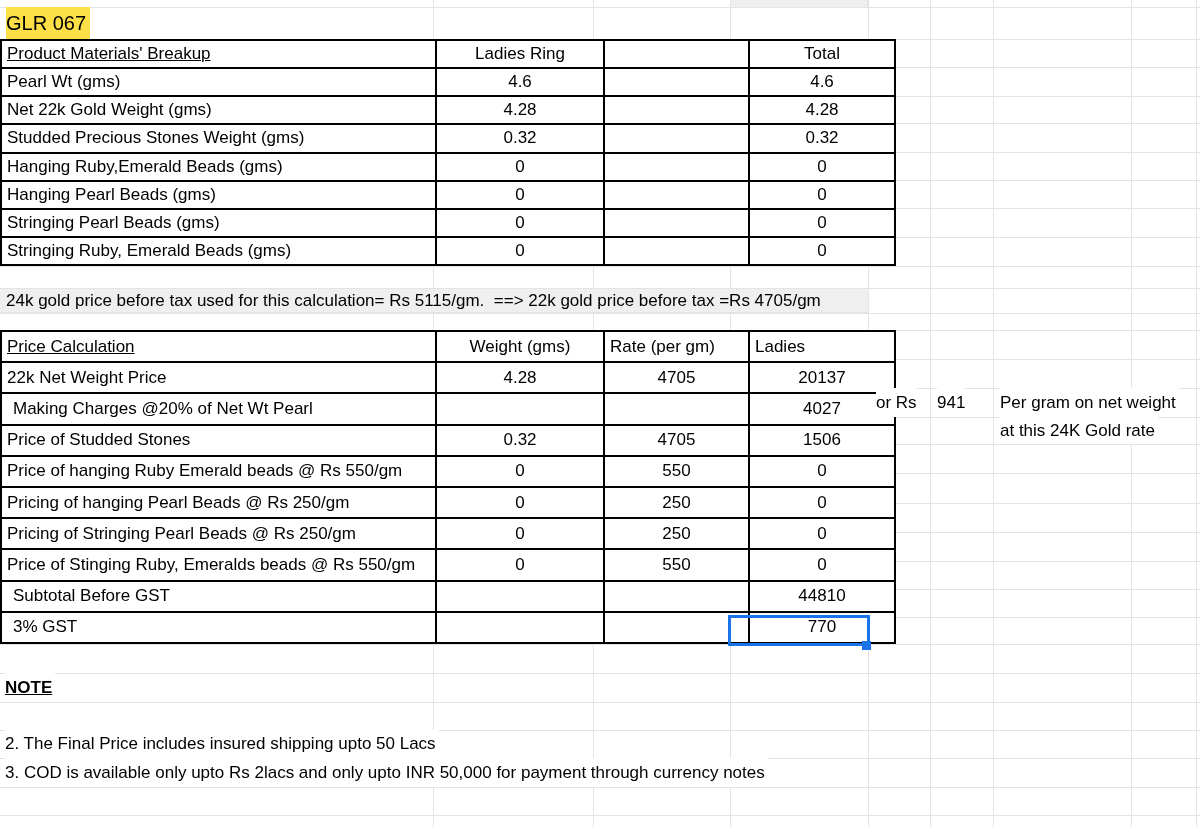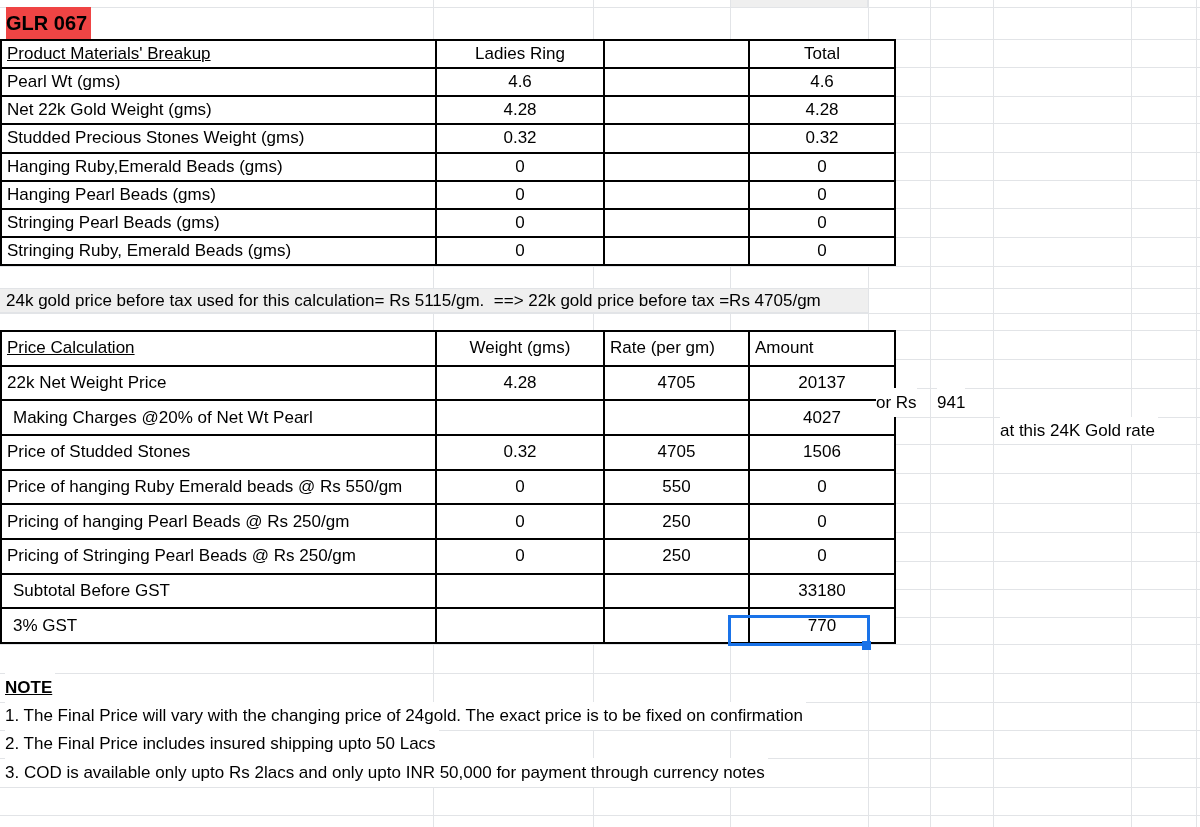--- a/index.html
+++ b/index.html
@@ -8,21 +8,21 @@
     font-family:"Liberation Sans",sans-serif;color:#000;
   }
   
   .gl-v{position:absolute;top:0;height:827px;width:1px;background:#e2e4e7;z-index:1;}
   .gl-h{position:absolute;left:0;width:1200px;height:1px;background:#e2e4e7;z-index:1;}
   
   .fill{position:absolute;background:#efefef;z-index:2;box-sizing:border-box;}
   .sliver{left:730px;top:0;width:138px;height:7px;border-left:1px solid #e2e4e7;border-right:1px solid #e2e4e7;}
   
   .title{position:absolute;left:6px;top:7px;height:32px;line-height:32px;
-         font-size:20px;font-weight:bold;z-index:3;background:#ef4444;padding-right:4px;white-space:pre;}
+         font-size:20px;font-weight:normal;z-index:3;background:#fde047;padding-right:4px;white-space:pre;}
   
   .band{position:absolute;left:0;top:288px;width:868px;height:25px;background:#efefef;
         border-top:1px solid #e2e4e7;border-bottom:1px solid #e2e4e7;z-index:3;
         font-size:17px;line-height:24px;padding-left:6px;box-sizing:border-box;overflow:hidden;}
   .band span{white-space:pre;}
   
   table.grid{position:absolute;left:0;width:868px;border-collapse:collapse;table-layout:fixed;z-index:4;background:#fff;}
   table.grid td{border:2px solid #000;font-size:17px;padding:0 5px;overflow:hidden;white-space:pre;vertical-align:middle;}
   #t1{top:39px;height:227px;}
   #t2{top:330px;height:314px;}
@@ -149,21 +149,21 @@
     </table>
 
   <div class="band"><span>24k gold price before tax used for this calculation= </span><span class="b">Rs 5115/gm</span><span>.  ==&gt; 22k gold price before tax =</span><span class="b">Rs 4705/gm</span></div>
 
   <table class="grid" id="t2">
     <tbody>
         <tr>
       <td class="c0 b u">Price Calculation</td>
       <td class="c1 ctr b">Weight (gms)</td>
       <td class="c2 b">Rate (per gm)</td>
-      <td class="c3 b">Amount</td>
+      <td class="c3 b">Ladies</td>
     </tr>
     <tr>
       <td>22k Net Weight Price</td>
       <td class="ctr">4.28</td>
       <td class="ctr">4705</td>
       <td class="rt">20137</td>
     </tr>
     <tr>
       <td class="indent"><span>Making Charges </span><span class="b">@20%</span><span> of Net Wt Pearl</span></td>
       <td></td>
@@ -188,39 +188,45 @@
       <td class="ctr">250</td>
       <td class="rt">0</td>
     </tr>
     <tr>
       <td>Pricing of Stringing Pearl Beads @ Rs 250/gm</td>
       <td class="ctr">0</td>
       <td class="ctr">250</td>
       <td class="rt">0</td>
     </tr>
     <tr>
+      <td>Price of Stinging Ruby, Emeralds beads @ Rs 550/gm</td>
+      <td class="ctr">0</td>
+      <td class="ctr">550</td>
+      <td class="rt">0</td>
+    </tr>
+    <tr>
       <td class="indent">Subtotal Before GST</td>
       <td></td>
       <td></td>
-      <td class="rt">33180</td>
+      <td class="rt">44810</td>
     </tr>
     <tr>
       <td class="indent">3% GST</td>
       <td></td>
       <td></td>
       <td class="rt">770</td>
     </tr>
   </tbody>
     </table>
 
   <div class="sel"></div>
   <div class="sel-handle"></div>
 
   <div class="celltext a-or">or Rs</div>
   <div class="celltext a-941">941</div>
+  <div class="celltext a-l1">Per gram on net weight</div>
   <div class="celltext a-l2">at this 24K Gold rate</div>
 
   <div class="celltext note-h">NOTE</div>
-  <div class="celltext note-1">1. The Final Price will vary with the changing price of 24gold. The exact price is to be fixed on confirmation</div>
   <div class="celltext note-2">2. The Final Price includes insured shipping upto 50 Lacs</div>
   <div class="celltext note-3">3. COD is available only upto Rs 2lacs and only upto INR 50,000 for payment through currency notes</div>
 
 </div>
 
 </body></html>

